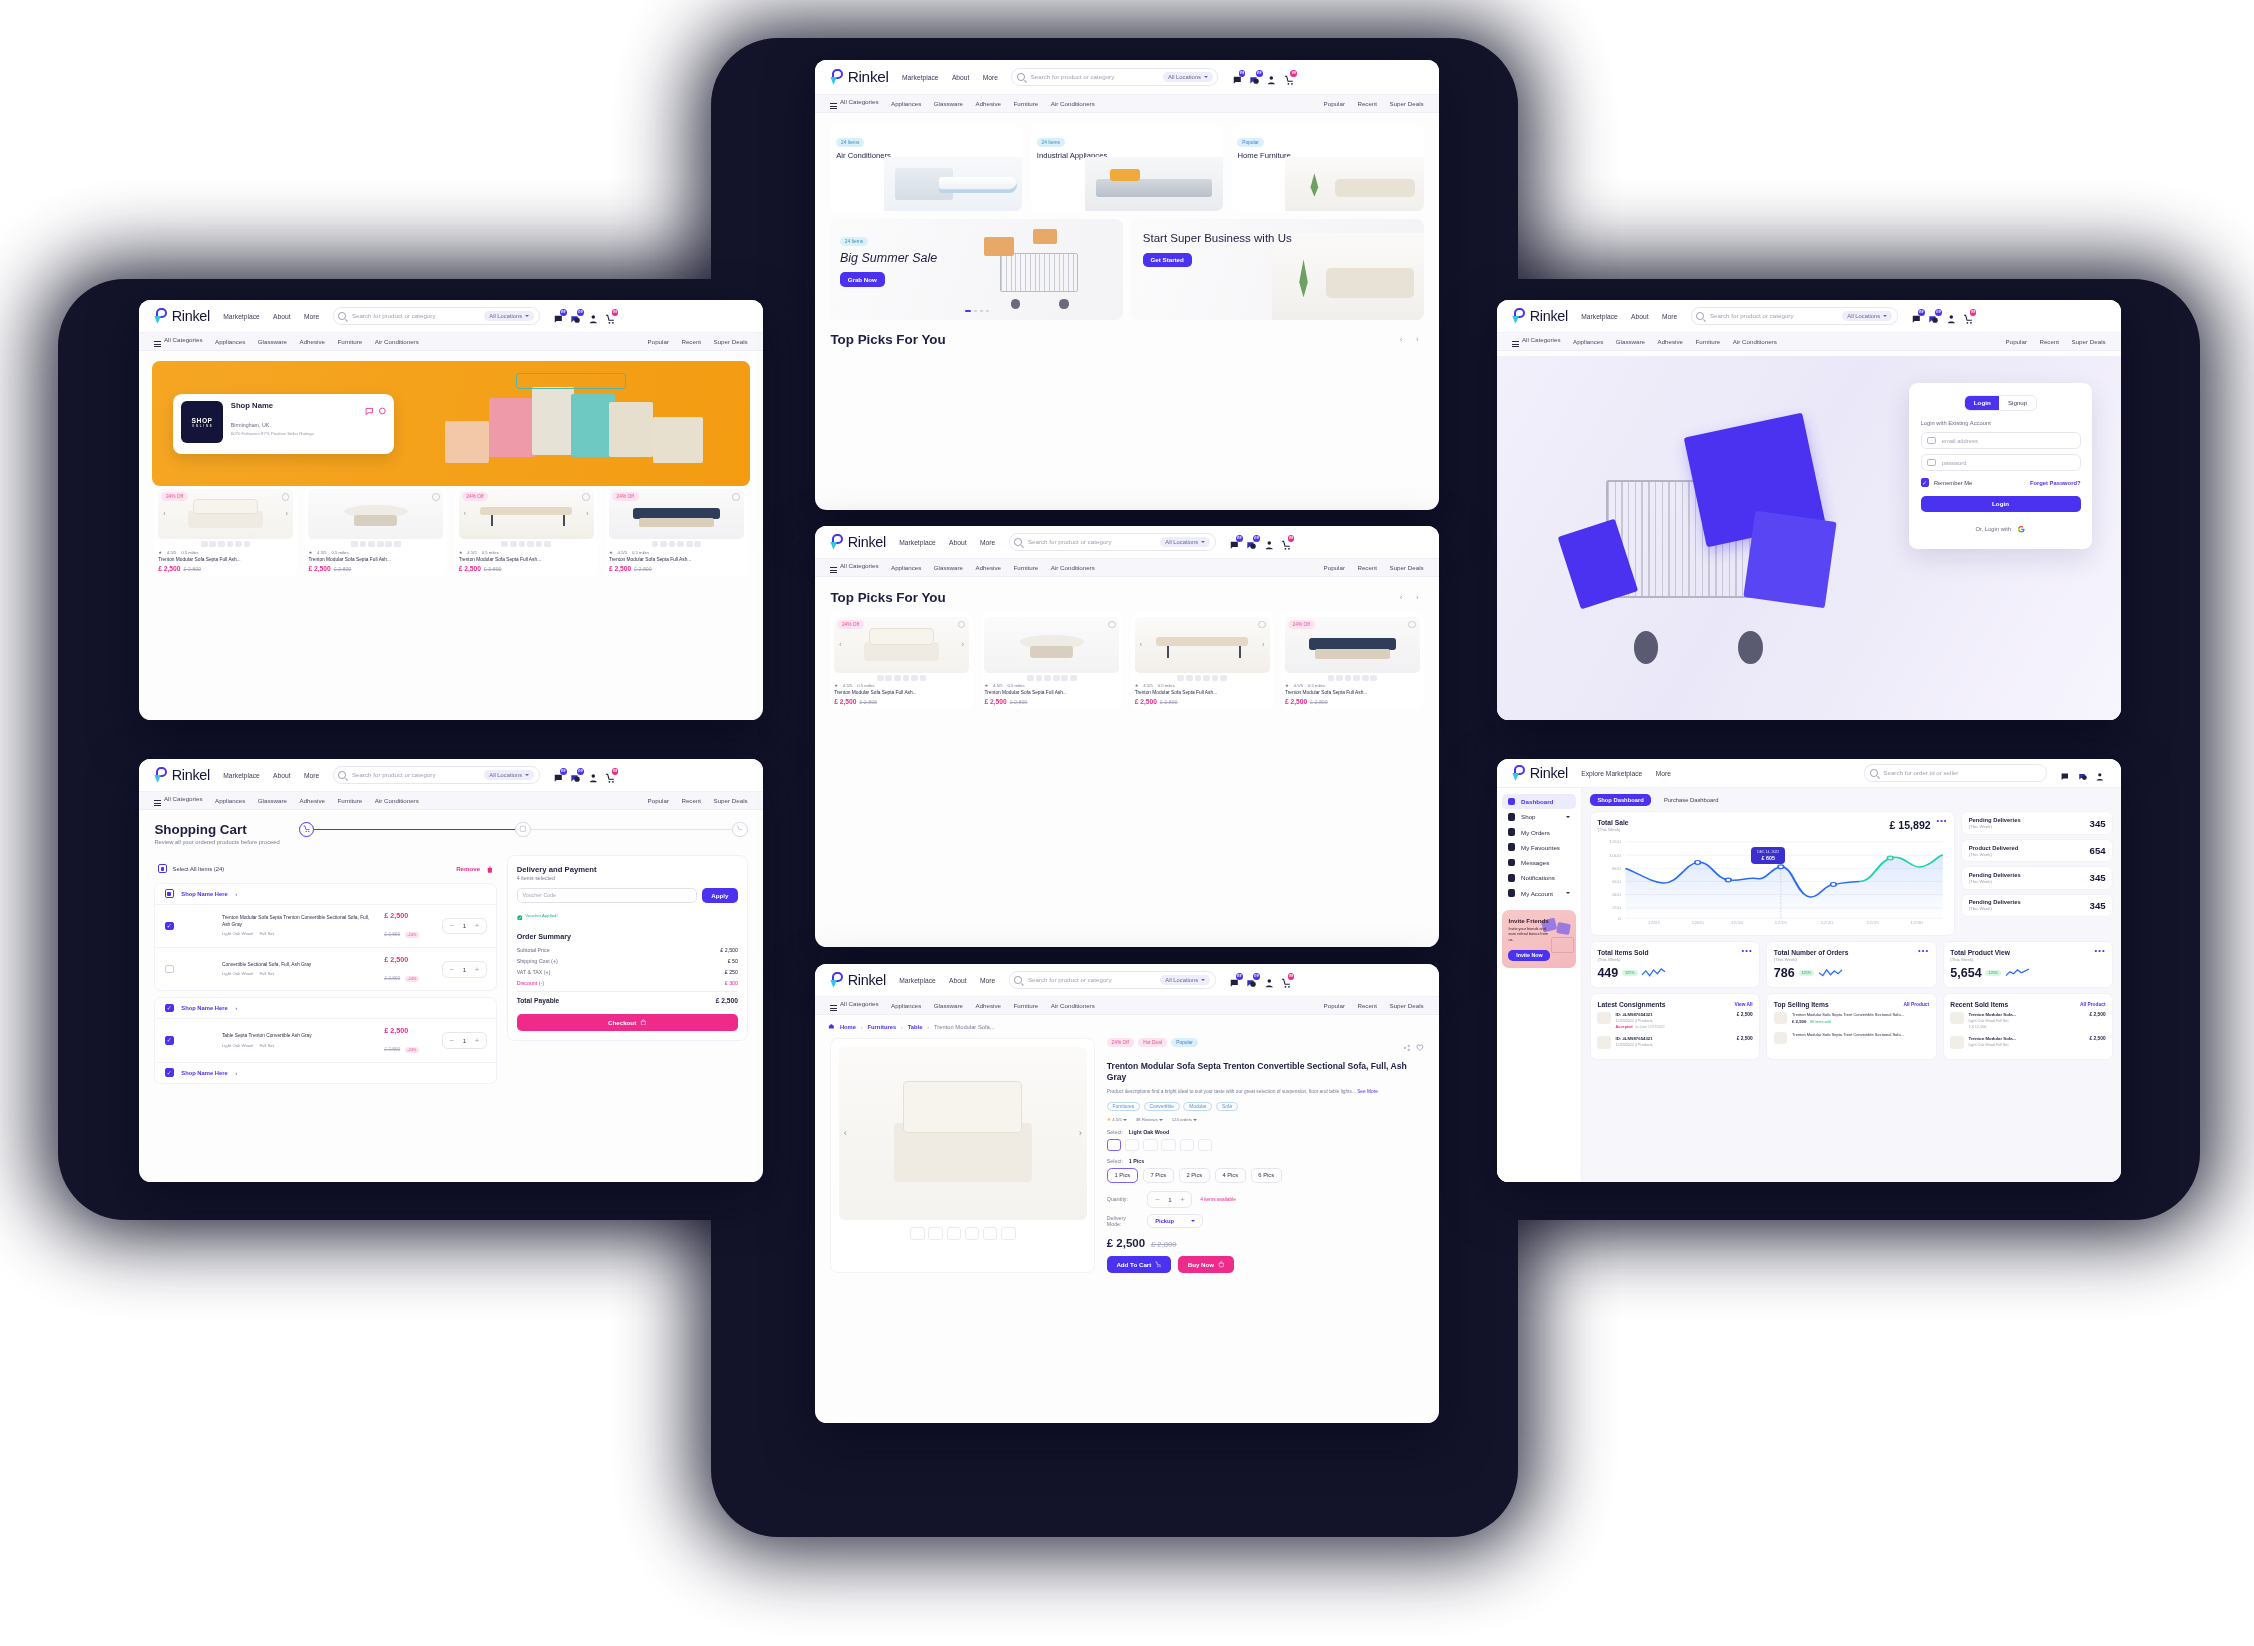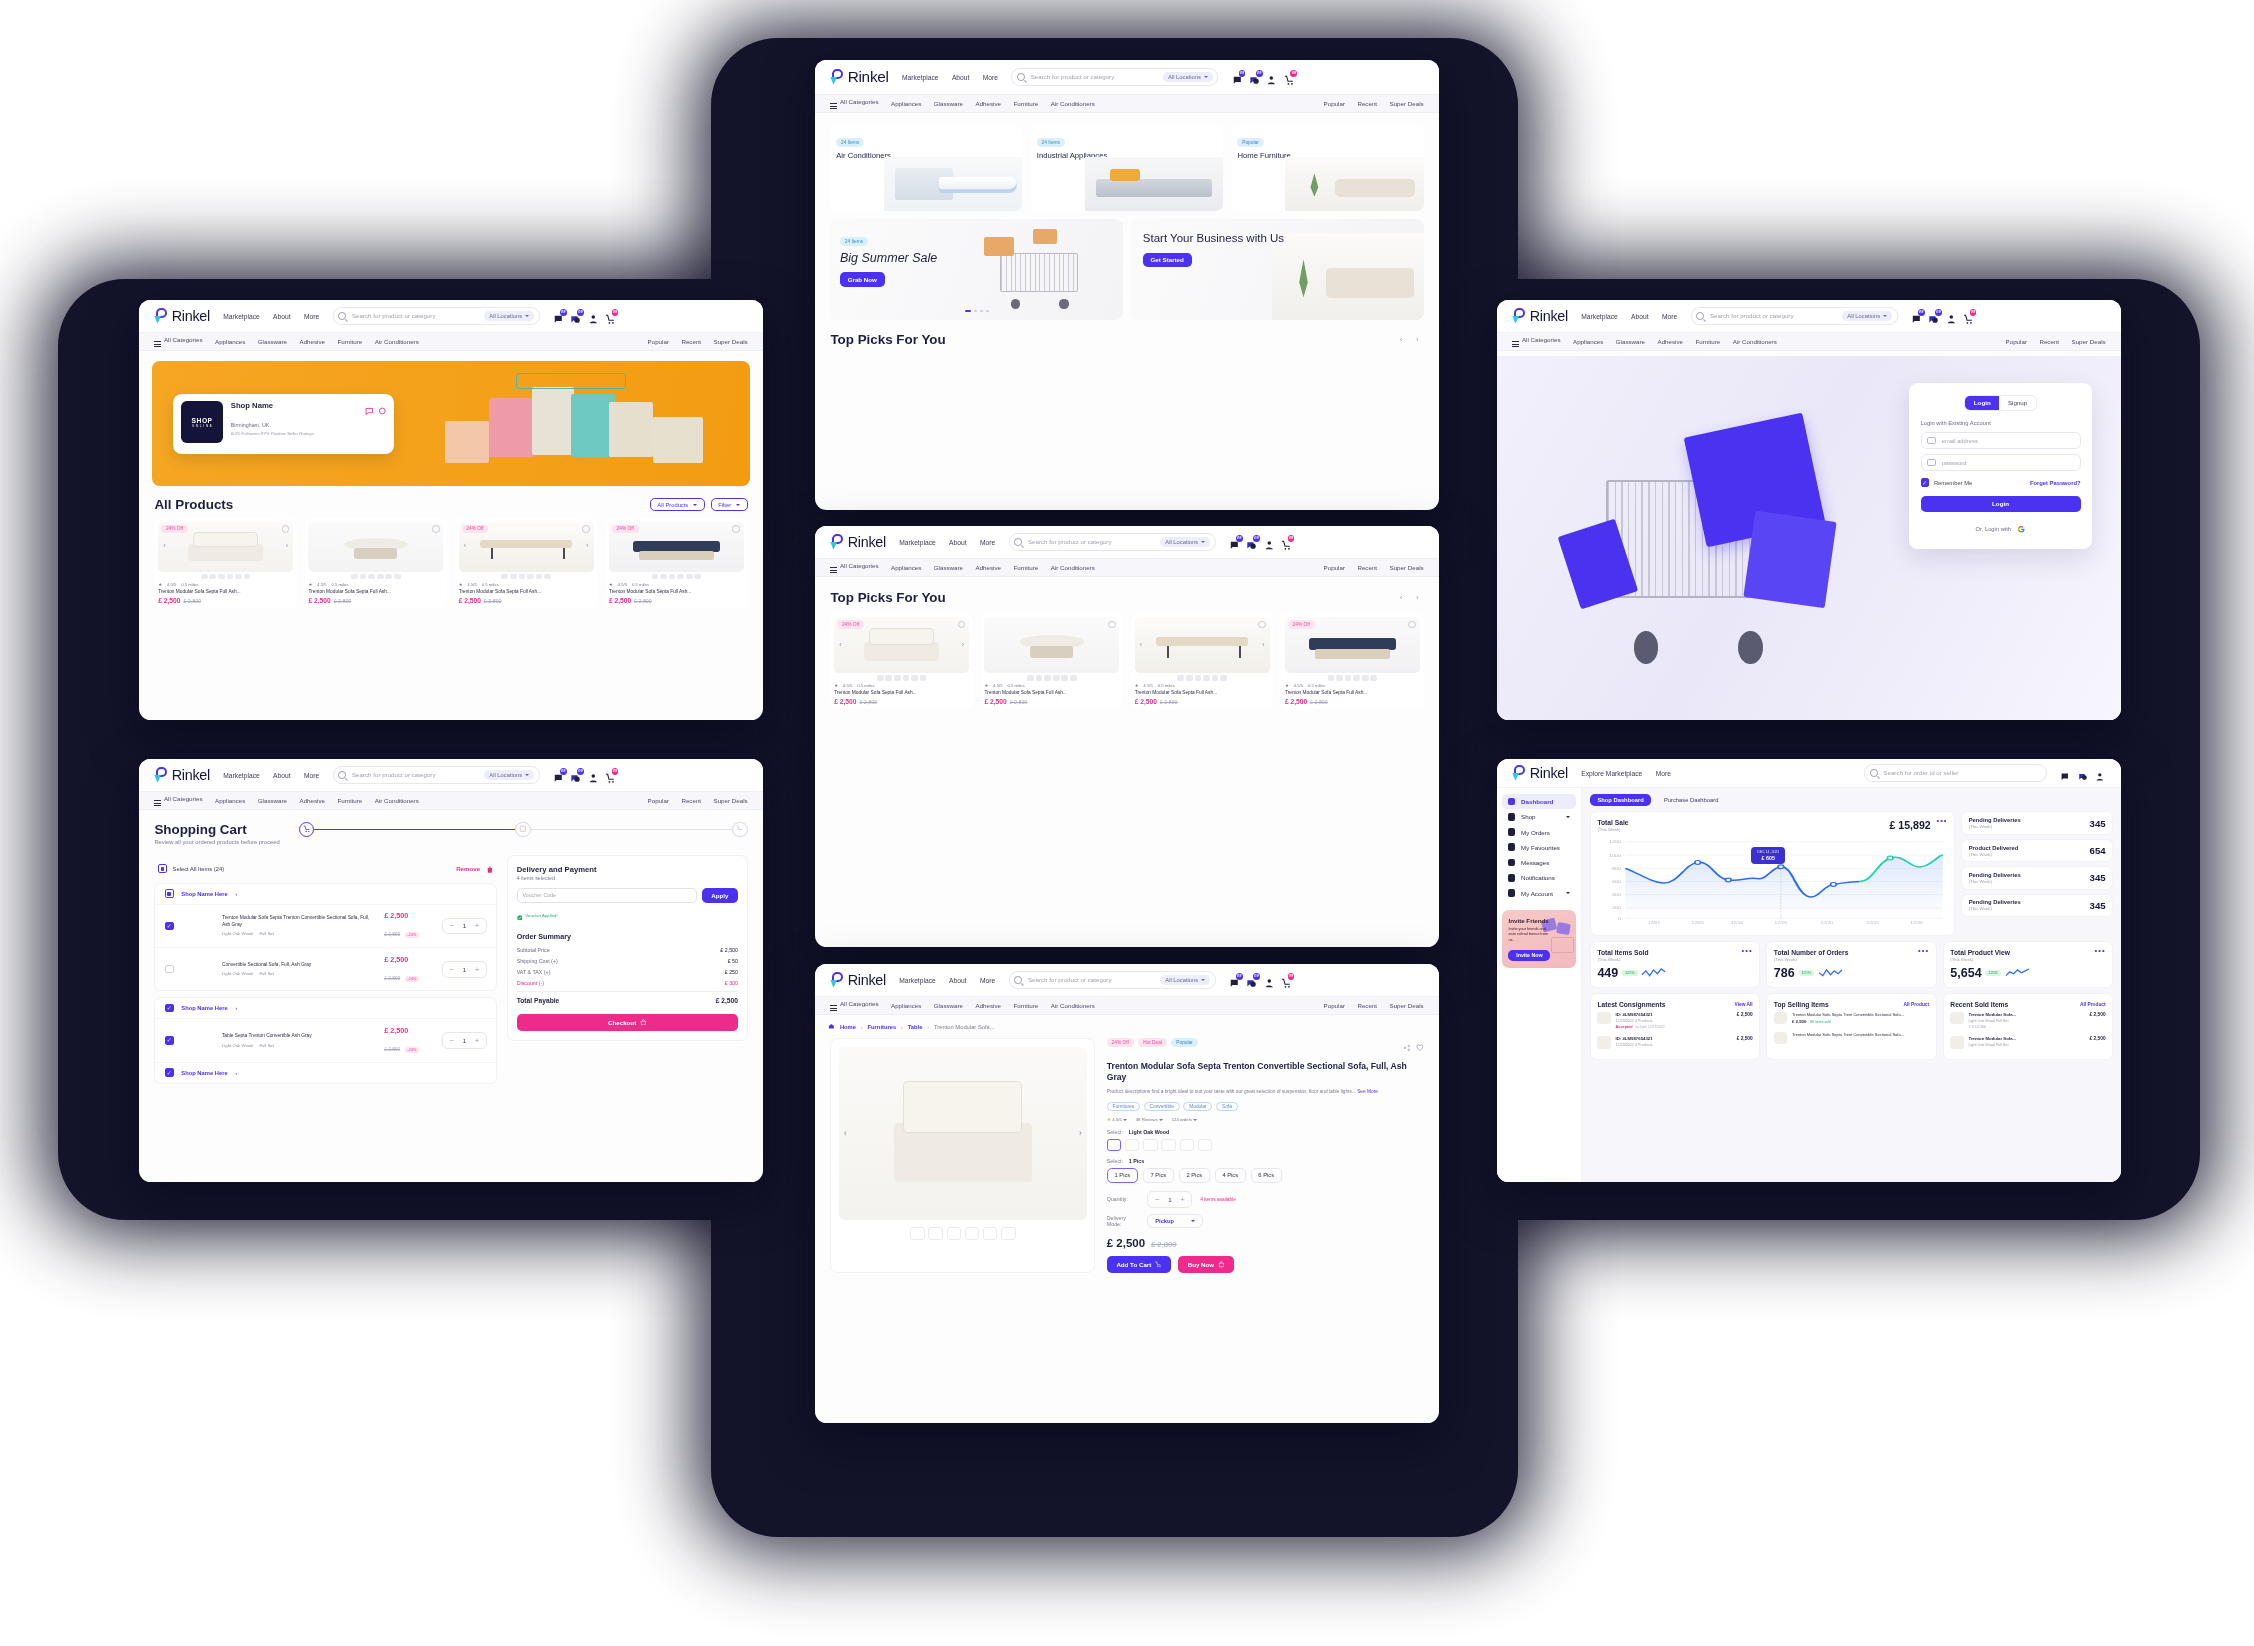--- a/index.html
+++ b/index.html
@@ -413,33 +413,20 @@
                   <circle cx="12" cy="11" r="8" fill="none" stroke="#ee2a8a" stroke-width="2.4"></circle>
                 </svg></span>
           </div>
         </div>
         <div style="font-size:5.3px;color:#6a6a85;margin-top:2.9px;">Birmingham, UK.</div>
         <div style="font-size:4.3px;color:#9696ad;margin-top:2.9px;">6070 Followers   87% Positive Seller Ratings</div>
       </div>
     </div>
   </div>
 
-  <div style="display:flex;align-items:center;justify-content:space-between;padding:11.5px 15.4px 5.8px;">
-    <div class="sec-title">All Products</div>
-    <div style="display:flex;gap:5.8px;">
-      <span class="selbtn">
-          <span>All Products</span>
-          <i class="caret"></i>
-        </span>
-      <span class="selbtn">
-          <span>Filter</span>
-          <i class="caret"></i>
-        </span>
-    </div>
-  </div>
 
   <div style="display:flex;gap:7.7px;padding:0 15.4px;">
     <div class="pcard" style="flex:1;">
       <div class="pimg">
           <div class="ill sofa-cream"></div>
         <span class="chip pink" style="position:absolute;left:2.9px;top:2.9px;">24% Off</span>
         <span class="heart" style="position:absolute;right:3.8px;top:3.8px;"></span>
         <span class="arrowbtn" style="position:absolute;left:0;top:35%;">‹</span>
         <span class="arrowbtn" style="position:absolute;right:0;top:35%;">›</span>
       </div>
@@ -852,21 +839,21 @@
       </div>
       <div class="dot-nav" style="position:absolute;left:50%;bottom:7.7px;transform:translateX(-50%);">
           <i class="on"></i>
           <i></i>
           <i></i>
           <i></i>
         </div>
     </div>
     <div class="promo" style="flex:1;height:101px;">
       <div style="padding:11.5px;position:relative;z-index:2;max-width:60%;">
-        <div style="font-size:11.5px;color:#1e1e42;line-height:1.25;">Start Your Business with Us</div>
+        <div style="font-size:11.5px;color:#1e1e42;line-height:1.25;">Start Super Business with Us</div>
         <span class="btn" style="margin-top:7.7px;">Get Started</span>
       </div>
       <div style="position:absolute;right:0;bottom:0;width:52%;height:86%;">
           <div class="ill home-furn"></div>
         </div>
     </div>
   </div>
 
   <div style="display:flex;align-items:center;justify-content:space-between;padding:11.5px 15.4px 0;">
     <div class="sec-title">Top Picks For You</div>

